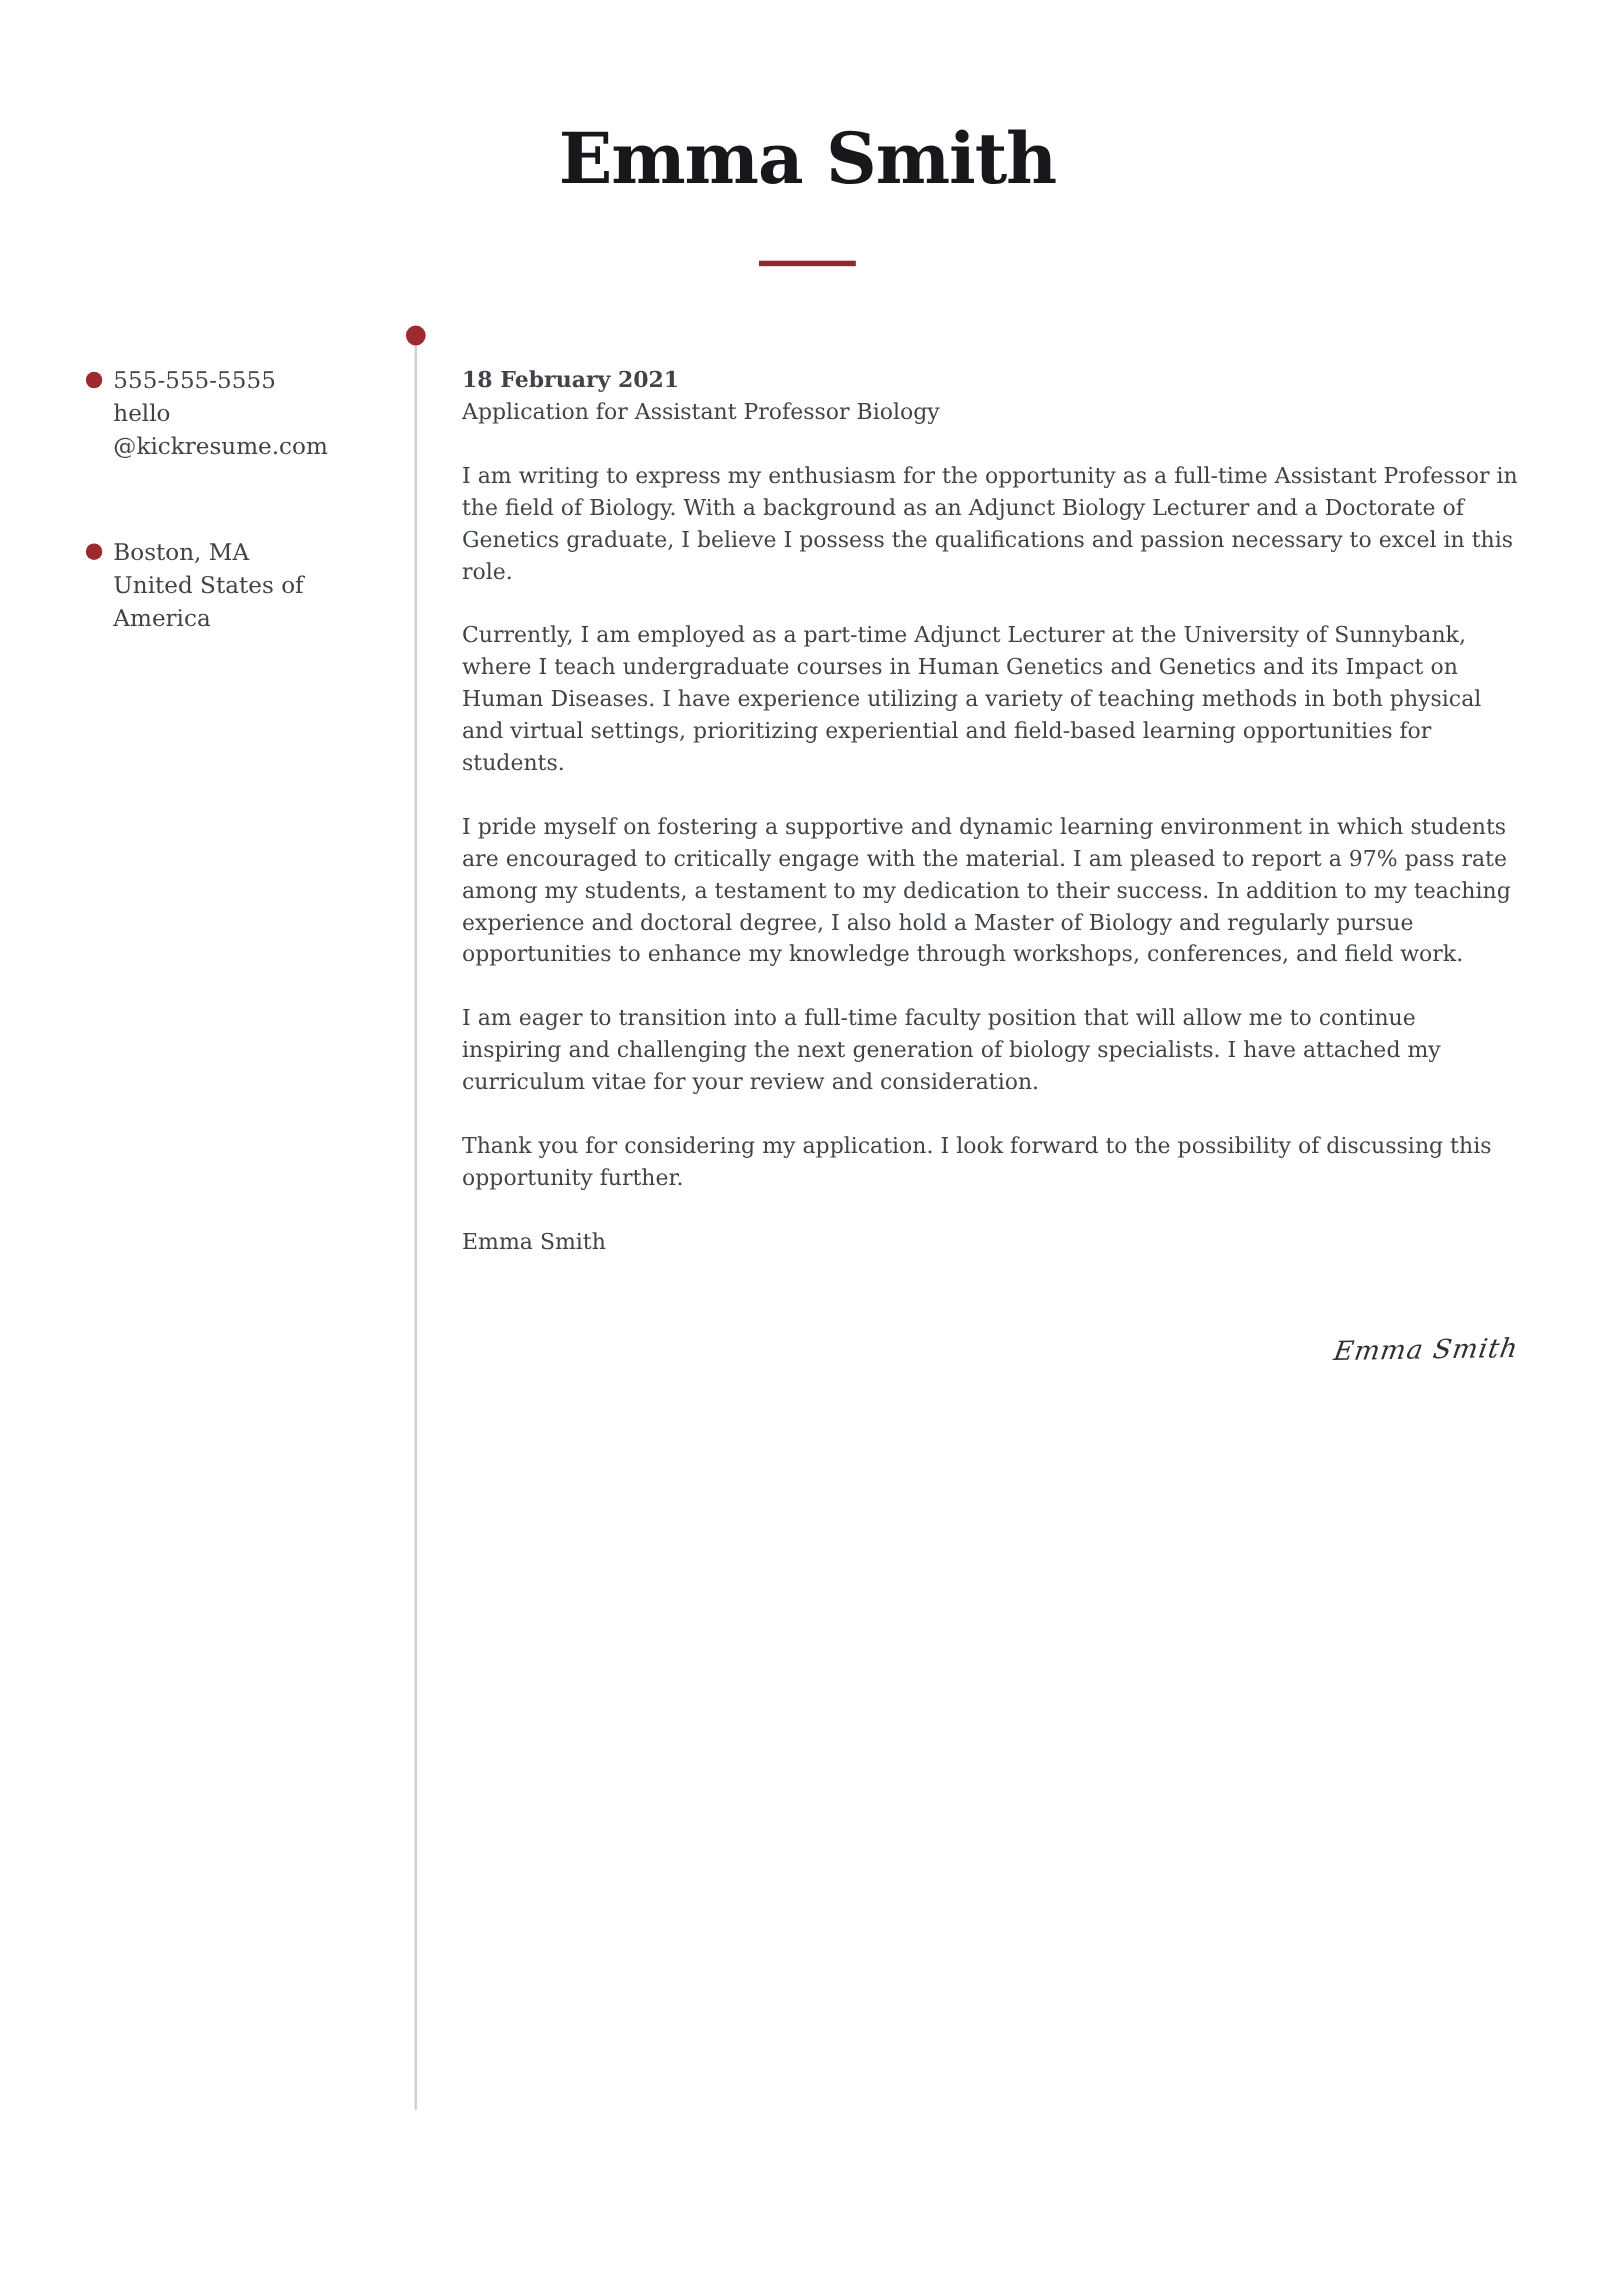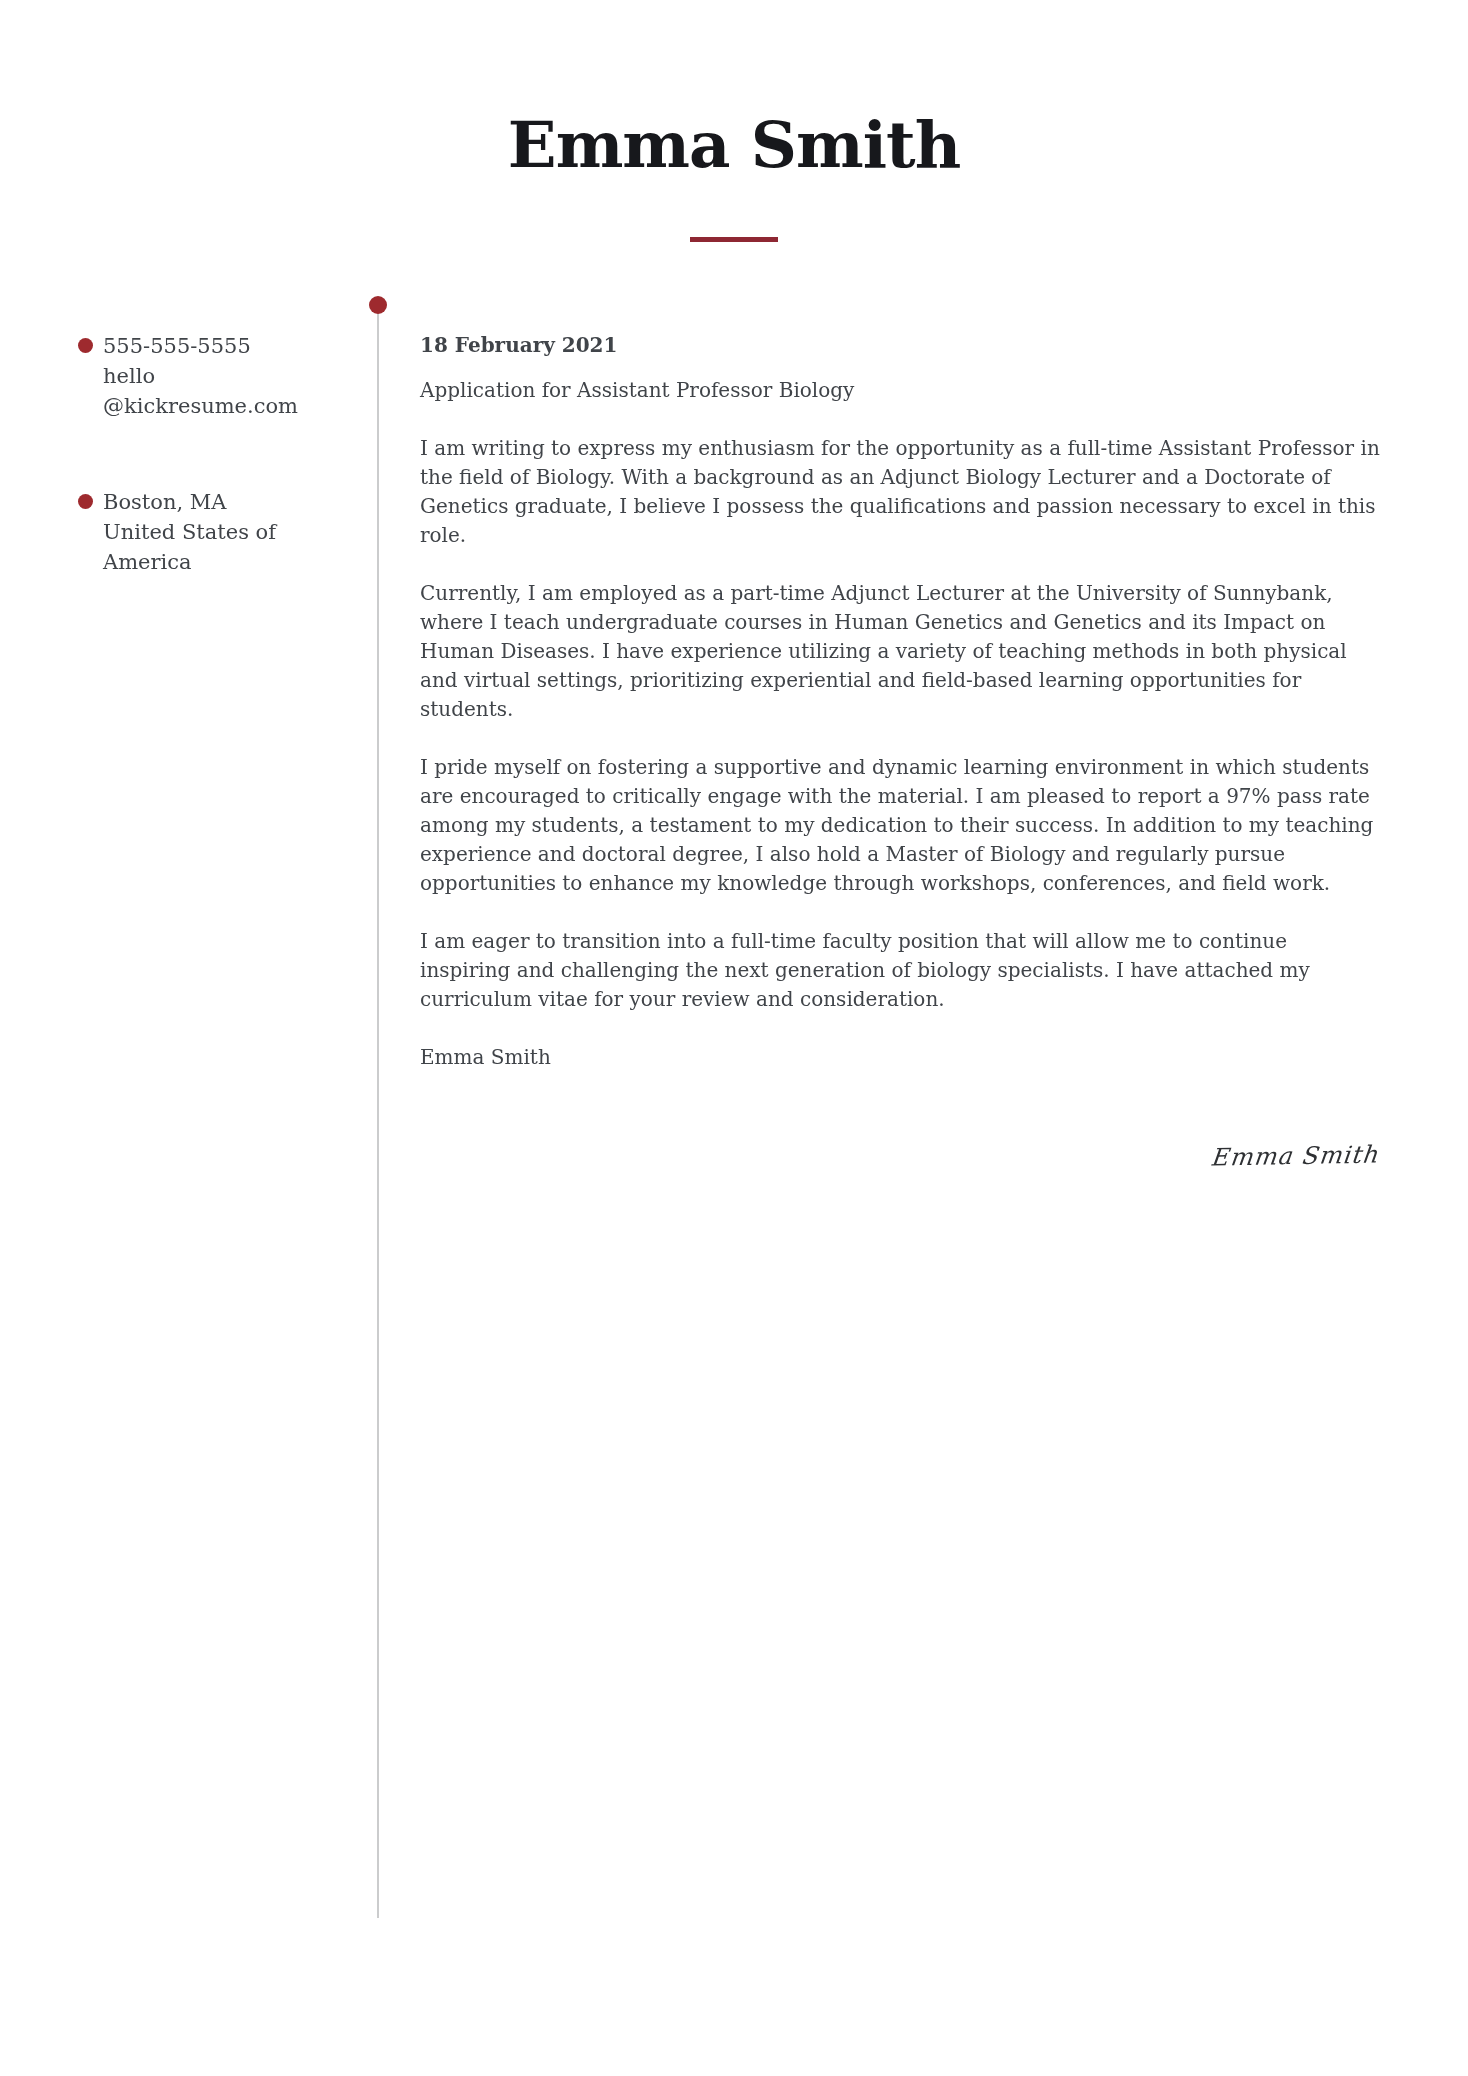--- a/index.html
+++ b/index.html
@@ -66,21 +66,21 @@
     background:var(--accent-red);
   }
 
   
   .letter{
     position:absolute;left:420px;top:331px;width:960px;
     font-size:20px;line-height:29px;
     color:var(--body-text);
   }
   .date{font-weight:700;margin:0;}
-  .subject{margin:16px 0 29px;}
+  .subject{margin:0 0 29px;}
   .para{margin:0 0 29px;}
   .closing-block{margin:0;}
   .closing-line{margin:0;}
   .signature-wrap{
     margin-top:70px;
     text-align:right;
   }
   .signature{
     display:inline-block;
     font-family:"DejaVu Serif", cursive;
@@ -124,20 +124,21 @@
     <span class="dot"></span>
   </div>
 
   <main class="letter">
     <p class="date">18 February 2021</p>
     <p class="subject">Application for Assistant Professor Biology</p>
     <p class="para">I am writing to express my enthusiasm for the opportunity as a full-time Assistant Professor in the field of Biology. With a background as an Adjunct Biology Lecturer and a Doctorate of Genetics graduate, I believe I possess the qualifications and passion necessary to excel in this role.</p>
     <p class="para">Currently, I am employed as a part-time Adjunct Lecturer at the University of Sunnybank, where I teach undergraduate courses in Human Genetics and Genetics and its Impact on Human Diseases. I have experience utilizing a variety of teaching methods in both physical and virtual settings, prioritizing experiential and field-based learning opportunities for students.</p>
     <p class="para">I pride myself on fostering a supportive and dynamic learning environment in which students are encouraged to critically engage with the material. I am pleased to report a 97% pass rate among my students, a testament to my dedication to their success. In addition to my teaching experience and doctoral degree, I also hold a Master of Biology and regularly pursue opportunities to enhance my knowledge through workshops, conferences, and field work.</p>
     <p class="para">I am eager to transition into a full-time faculty position that will allow me to continue inspiring and challenging the next generation of biology specialists. I have attached my curriculum vitae for your review and consideration.</p>
+    <p class="para">Thank you for considering my application. I look forward to the possibility of discussing this opportunity further.</p>
     <div class="closing-block">
       <p class="closing-line">Emma Smith</p>
     </div>
     <div class="signature-wrap">
       <span class="signature">Emma Smith</span>
     </div>
   </main>
 
 </div>
 

